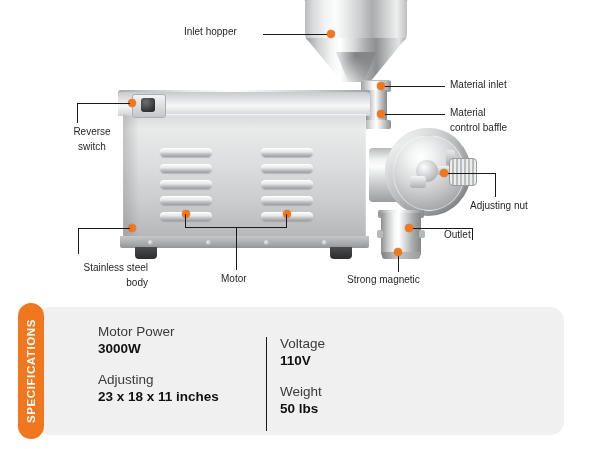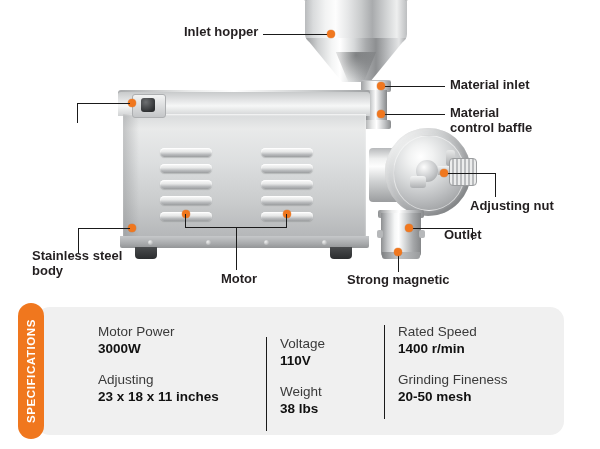--- a/index.html
+++ b/index.html
@@ -5,31 +5,31 @@
   html,body{margin:0;padding:0;}
   body{
     width:600px;height:449px;background:#ffffff;
     font-family:"Liberation Sans", sans-serif;
     overflow:hidden;position:relative;
   }
   #stage{position:absolute;left:0;top:0;width:600px;height:449px;}
 
   
   .label{
-    position:absolute;color:#231f20;font-size:13px;line-height:15px;
-    white-space:pre-line;letter-spacing:0px;font-weight:bold;
+    position:absolute;color:#231f20;font-size:10px;line-height:15px;
+    white-space:pre-line;letter-spacing:0px;
   }
   .lbl-inlet-hopper{left:184px;top:24px;}
   .lbl-material-inlet{left:450px;top:77px;}
   .lbl-material-baffle{left:450px;top:105px;}
   .lbl-adjusting-nut{left:470px;top:198px;}
   .lbl-outlet{left:444px;top:227px;}
   .lbl-strong-magnetic{left:347px;top:272px;text-align:center;}
   .lbl-vents{left:221px;top:271px;}
-  .lbl-stainless{left:32px;top:248px;text-align:left;width:116px;}
+  .lbl-stainless{left:32px;top:260px;text-align:right;width:116px;}
   .lbl-reverse{left:48px;top:124px;text-align:center;width:88px;}
 
   
   .dot{position:absolute;width:8px;height:8px;border-radius:50%;
        background:#f0771e;box-shadow:0 0 0 0.5px rgba(200,90,10,.35);}
   .ln{position:absolute;background:#1a1a1a;}
   .lnh{height:1.4px;}
   .lnv{width:1.4px;}
 
   
@@ -294,20 +294,22 @@
   <div class="label lbl-inlet-hopper">Inlet hopper</div>
   <div class="label lbl-material-inlet">Material inlet</div>
   <div class="label lbl-material-baffle">Material
 control baffle</div>
   <div class="label lbl-adjusting-nut">Adjusting nut</div>
   <div class="label lbl-outlet">Outlet</div>
   <div class="label lbl-strong-magnetic">Strong magnetic</div>
   <div class="label lbl-vents">Motor</div>
   <div class="label lbl-stainless">Stainless steel
 body</div>
+  <div class="label lbl-reverse">Reverse
+switch</div>
 
   <div id="spec-panel">
     <div class="spec-cols">
 
       <div class="spec-col c1">
         <div class="spec-item">
           <div class="spec-label">Motor Power</div>
           <div class="spec-value">3000W</div>
         </div>
         <div class="spec-item">
@@ -316,34 +318,24 @@
         </div>
       </div>
 
       <div class="spec-col c2">
         <div class="spec-item">
           <div class="spec-label">Voltage</div>
           <div class="spec-value">110V</div>
         </div>
         <div class="spec-item">
           <div class="spec-label">Weight</div>
-          <div class="spec-value">38 lbs</div>
+          <div class="spec-value">50 lbs</div>
         </div>
       </div>
 
-      <div class="spec-col c3">
-        <div class="spec-item">
-          <div class="spec-label">Rated Speed</div>
-          <div class="spec-value">1400 r/min</div>
-        </div>
-        <div class="spec-item">
-          <div class="spec-label">Grinding Fineness</div>
-          <div class="spec-value">20-50 mesh</div>
-        </div>
-      </div>
 
     </div>
   </div>
 
   <div id="spec-tab">
     <span>SPECIFICATIONS</span>
   </div>
 
 </div>
 

